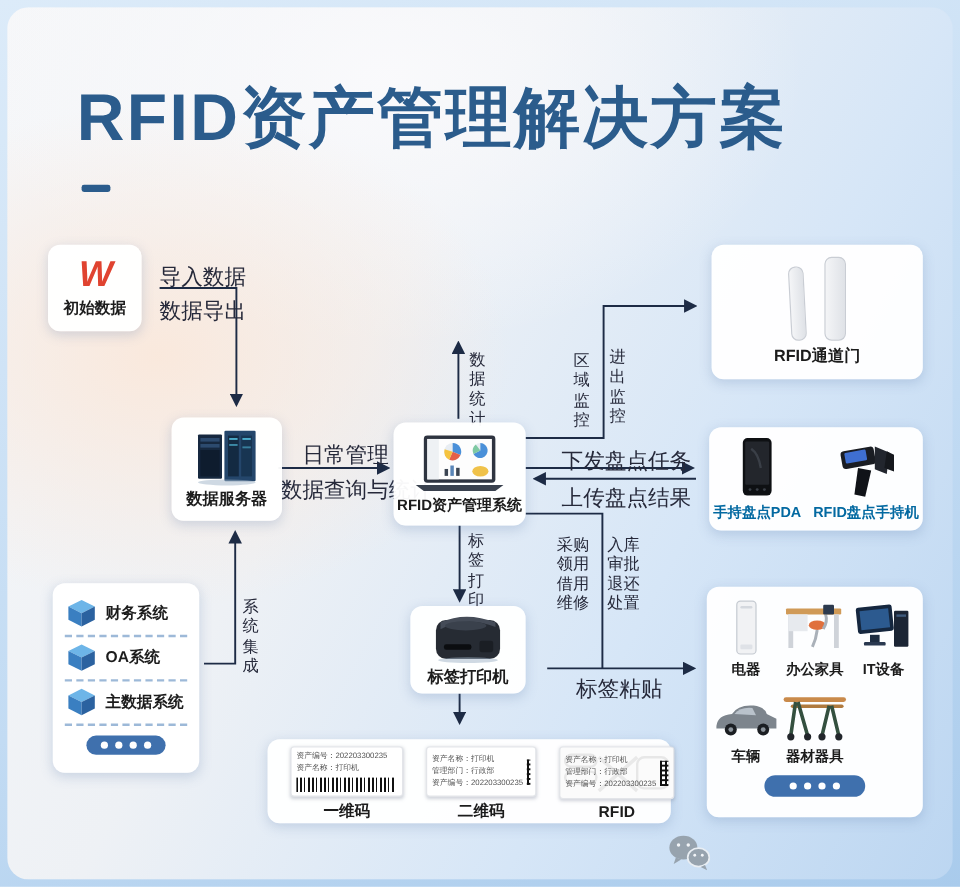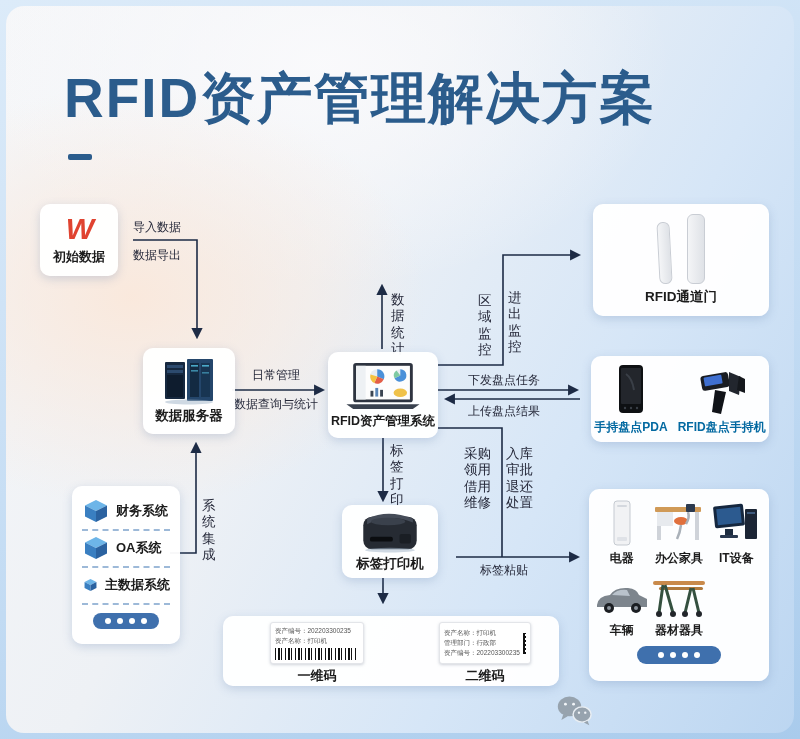--- a/index.html
+++ b/index.html
@@ -25,27 +25,27 @@
 
   .node {
     background:rgba(255,255,255,.96); border-radius:10px;
     box-shadow:0 3px 10px rgba(90,125,170,.25);
     display:flex; flex-direction:column; align-items:center; justify-content:center;
   }
   .node .cap { font-size:13.5px; font-weight:700; color:#1c1c1c; white-space:nowrap; }
 
   svg { display:block; }
 
-  .hlabel { font-size:12px; color:#26293a; font-weight:500; white-space:nowrap; }
+  .hlabel { font-size:18px; color:#26293a; font-weight:500; white-space:nowrap; }
   .vlabel { font-size:13.5px; color:#26293a; font-weight:500; white-space:pre-line;
             text-align:center; line-height:1.22; }
 
   
-  .sysbox { left:38px; top:480px; width:108px; height:158px; padding:8px 10px 6px 10px;
-            justify-content:flex-start;margin-left:28px; }
+  .sysbox { left:38px; top:480px; width:122px; height:158px; padding:8px 10px 6px 10px;
+            justify-content:flex-start; }
   .sysrow { display:flex; align-items:center; gap:8px; width:100%; padding:5px 0 6px 2px;
             border-bottom:2px dashed #9db9d8; }
   .sysrow .lbl { font-size:13px; font-weight:700; color:#1c1c1c; white-space:nowrap; }
   .pill { background:#3f70ad; border-radius:10px; display:flex; gap:6px;
           align-items:center; justify-content:center; }
   .pill i { width:6px; height:6px; border-radius:50%; background:#fff; }
   .sysbox .pill { width:66px; height:16px; margin-top:8px; }
 
   
   .assets { left:583px; top:483px; width:180px; height:192px; padding:10px 4px 4px 4px;
@@ -360,20 +360,37 @@
       <div class="tagcard" style="width:92px;height:42px;display:flex;gap:3px;align-items:center;">
         <div>
           <div class="tinytxt">资产名称：打印机</div>
           <div class="tinytxt">管理部门：行政部</div>
           <div class="tinytxt">资产编号：202203300235</div>
         </div>
         <div class="qr"></div>
       </div>
       <span class="tagcap">二维码</span>
     </div>
+    <div class="tagcol">
+      <div class="tagcard" style="width:96px;height:44px;display:flex;gap:3px;align-items:center;background:#fbfbfb;">
+        <svg class="rfid-ant" width="90" height="40" viewBox="0 0 90 40">
+          <rect x="2" y="4" width="26" height="10" rx="5" fill="none" stroke="#d7d7d7" stroke-width="2"></rect>
+          <rect x="2" y="18" width="26" height="10" rx="5" fill="none" stroke="#d7d7d7" stroke-width="2"></rect>
+          <path d="M30 6 L62 34 M30 34 L62 6" stroke="#dcdcdc" stroke-width="3"></path>
+          <rect x="62" y="6" width="26" height="26" rx="6" fill="none" stroke="#d7d7d7" stroke-width="2"></rect>
+        </svg>
+        <div style="position:relative;">
+          <div class="tinytxt">资产名称：打印机</div>
+          <div class="tinytxt">管理部门：行政部</div>
+          <div class="tinytxt">资产编号：202203300235</div>
+        </div>
+        <div class="qr" style="position:relative;"></div>
+      </div>
+      <span class="tagcap">RFID</span>
+    </div>
   </div>
 
   <div class="abs footer">
     <svg width="36" height="32" viewBox="0 0 40 34">
       <ellipse cx="15" cy="13" rx="13" ry="11" fill="#97a3ae"></ellipse>
       <path d="M8 22 l-2 6 l7 -4 z" fill="#97a3ae"></path>
       <circle cx="10.5" cy="10.5" r="1.6" fill="#f2f5f8"></circle>
       <circle cx="19.5" cy="10.5" r="1.6" fill="#f2f5f8"></circle>
       <ellipse cx="29" cy="22" rx="10" ry="8.5" fill="#97a3ae" stroke="#e9eef3" stroke-width="1.6"></ellipse>
       <path d="M35 29 l2 5 l-6 -3 z" fill="#97a3ae"></path>

